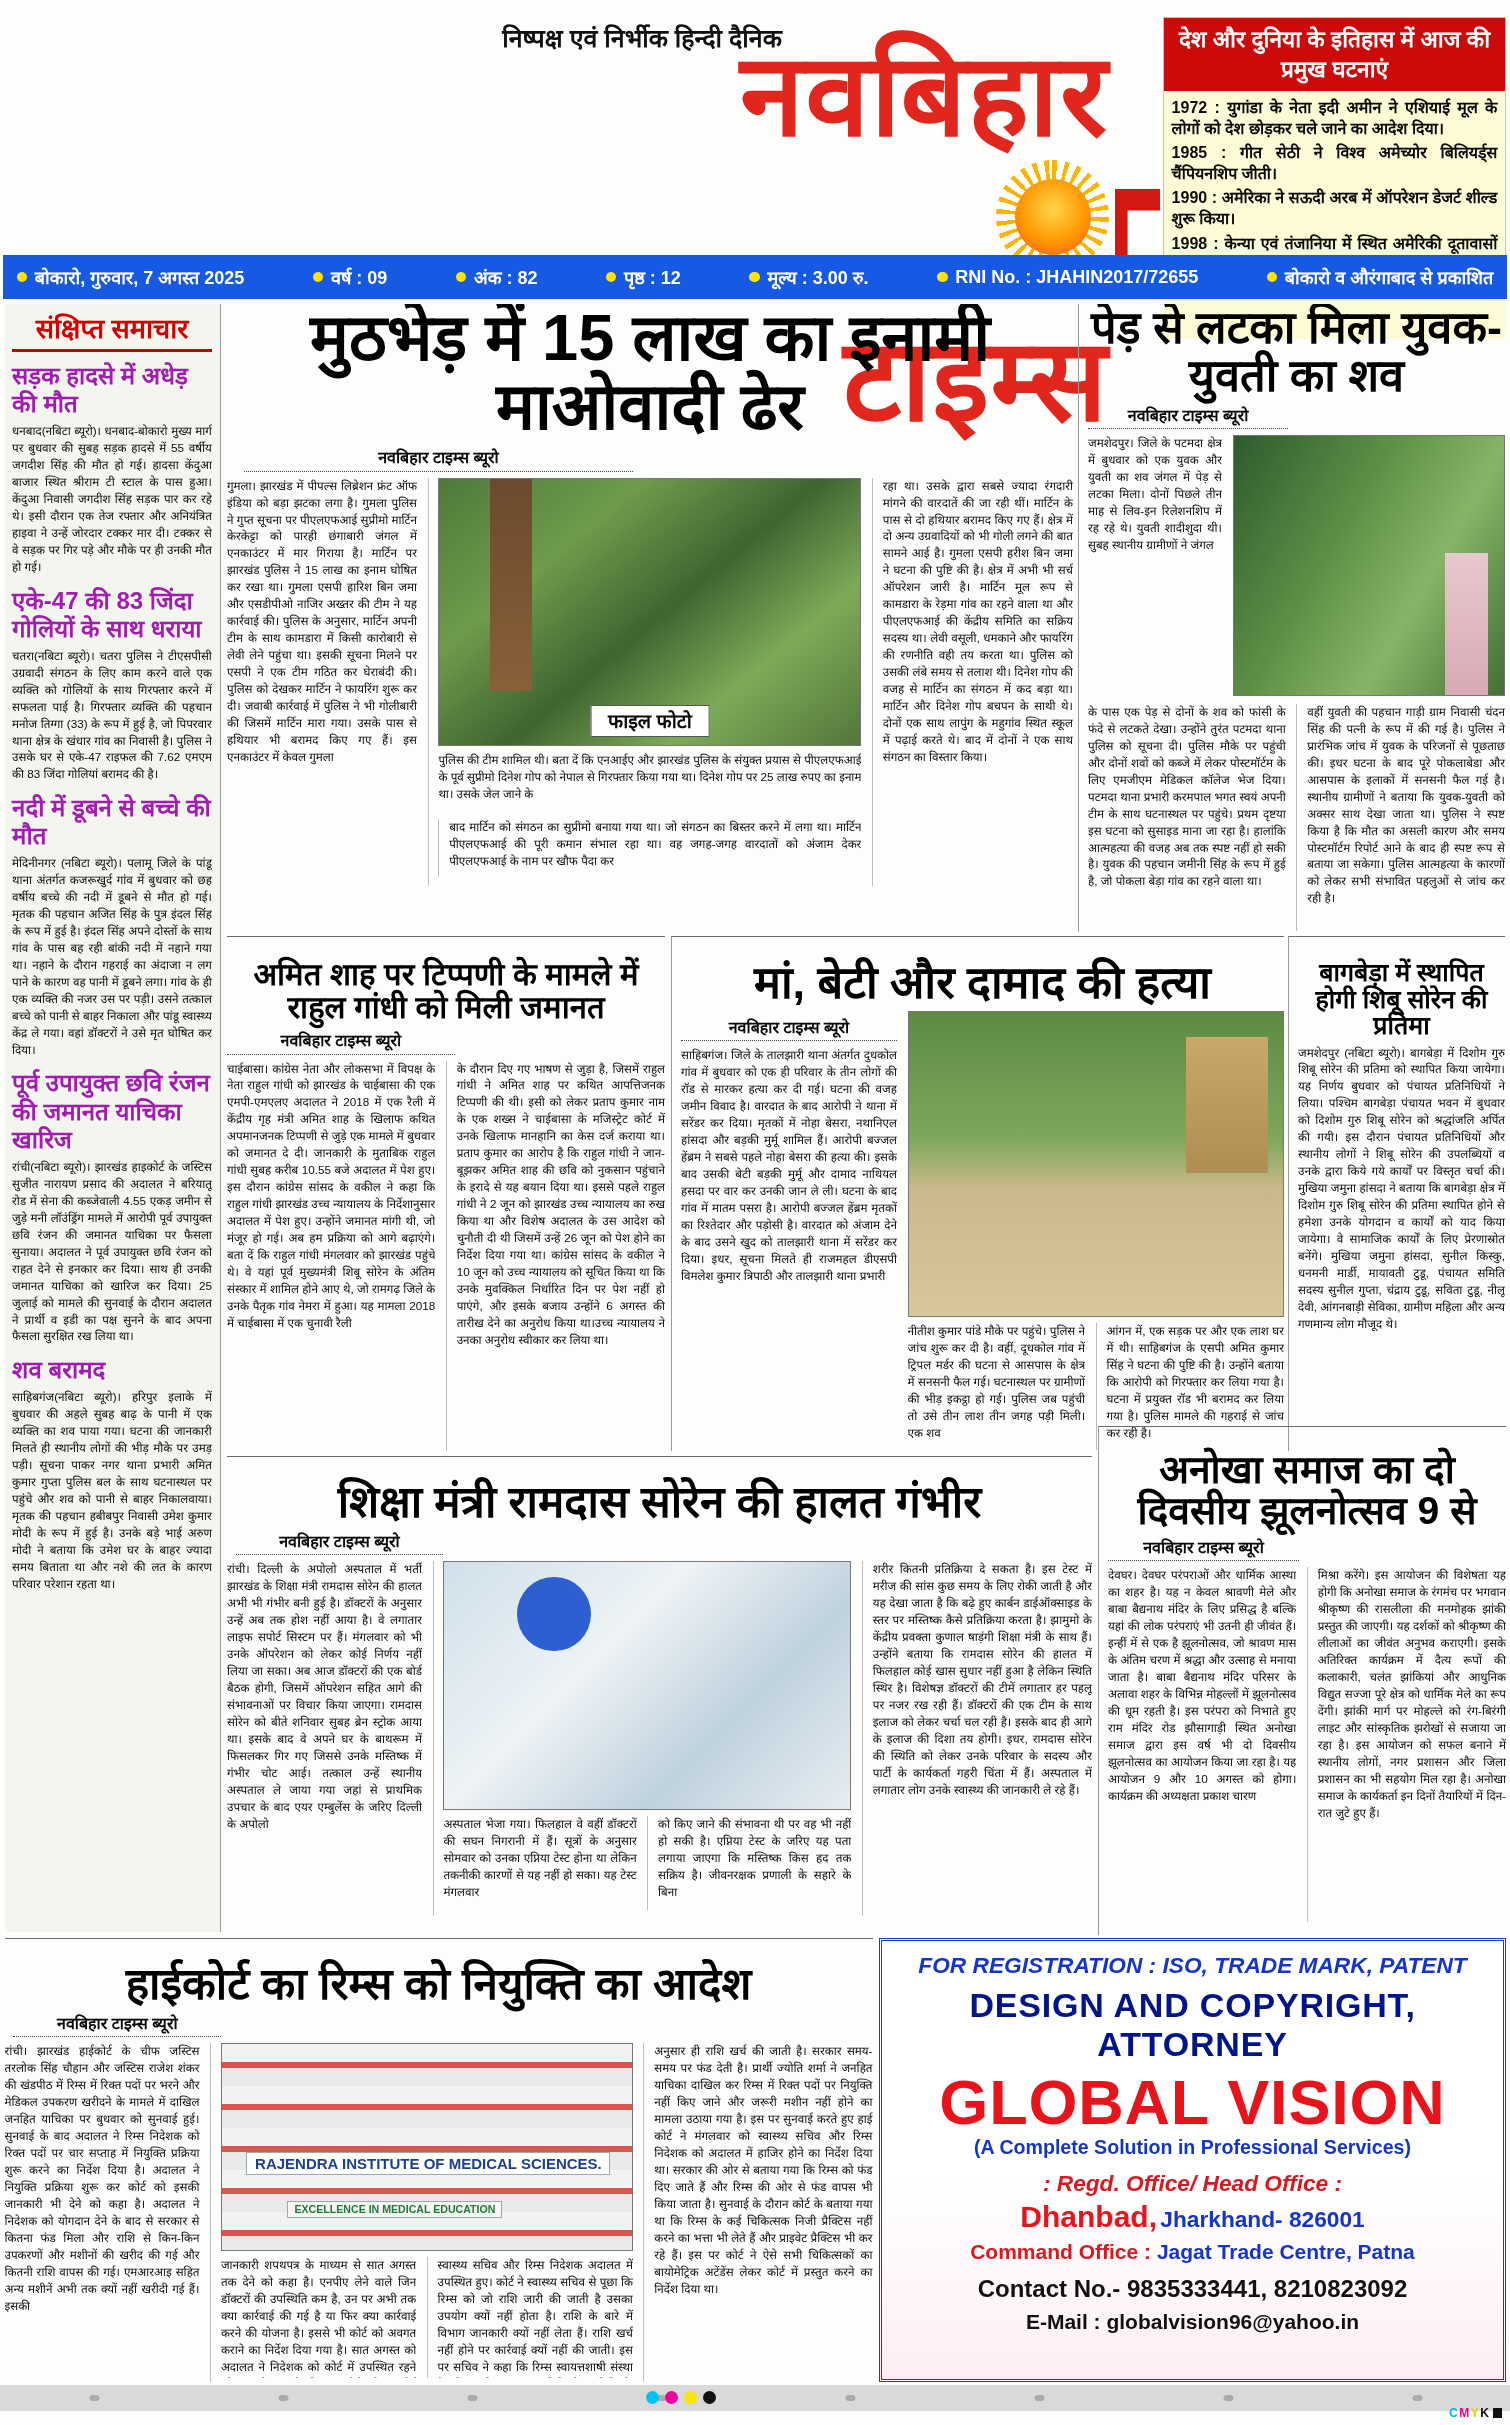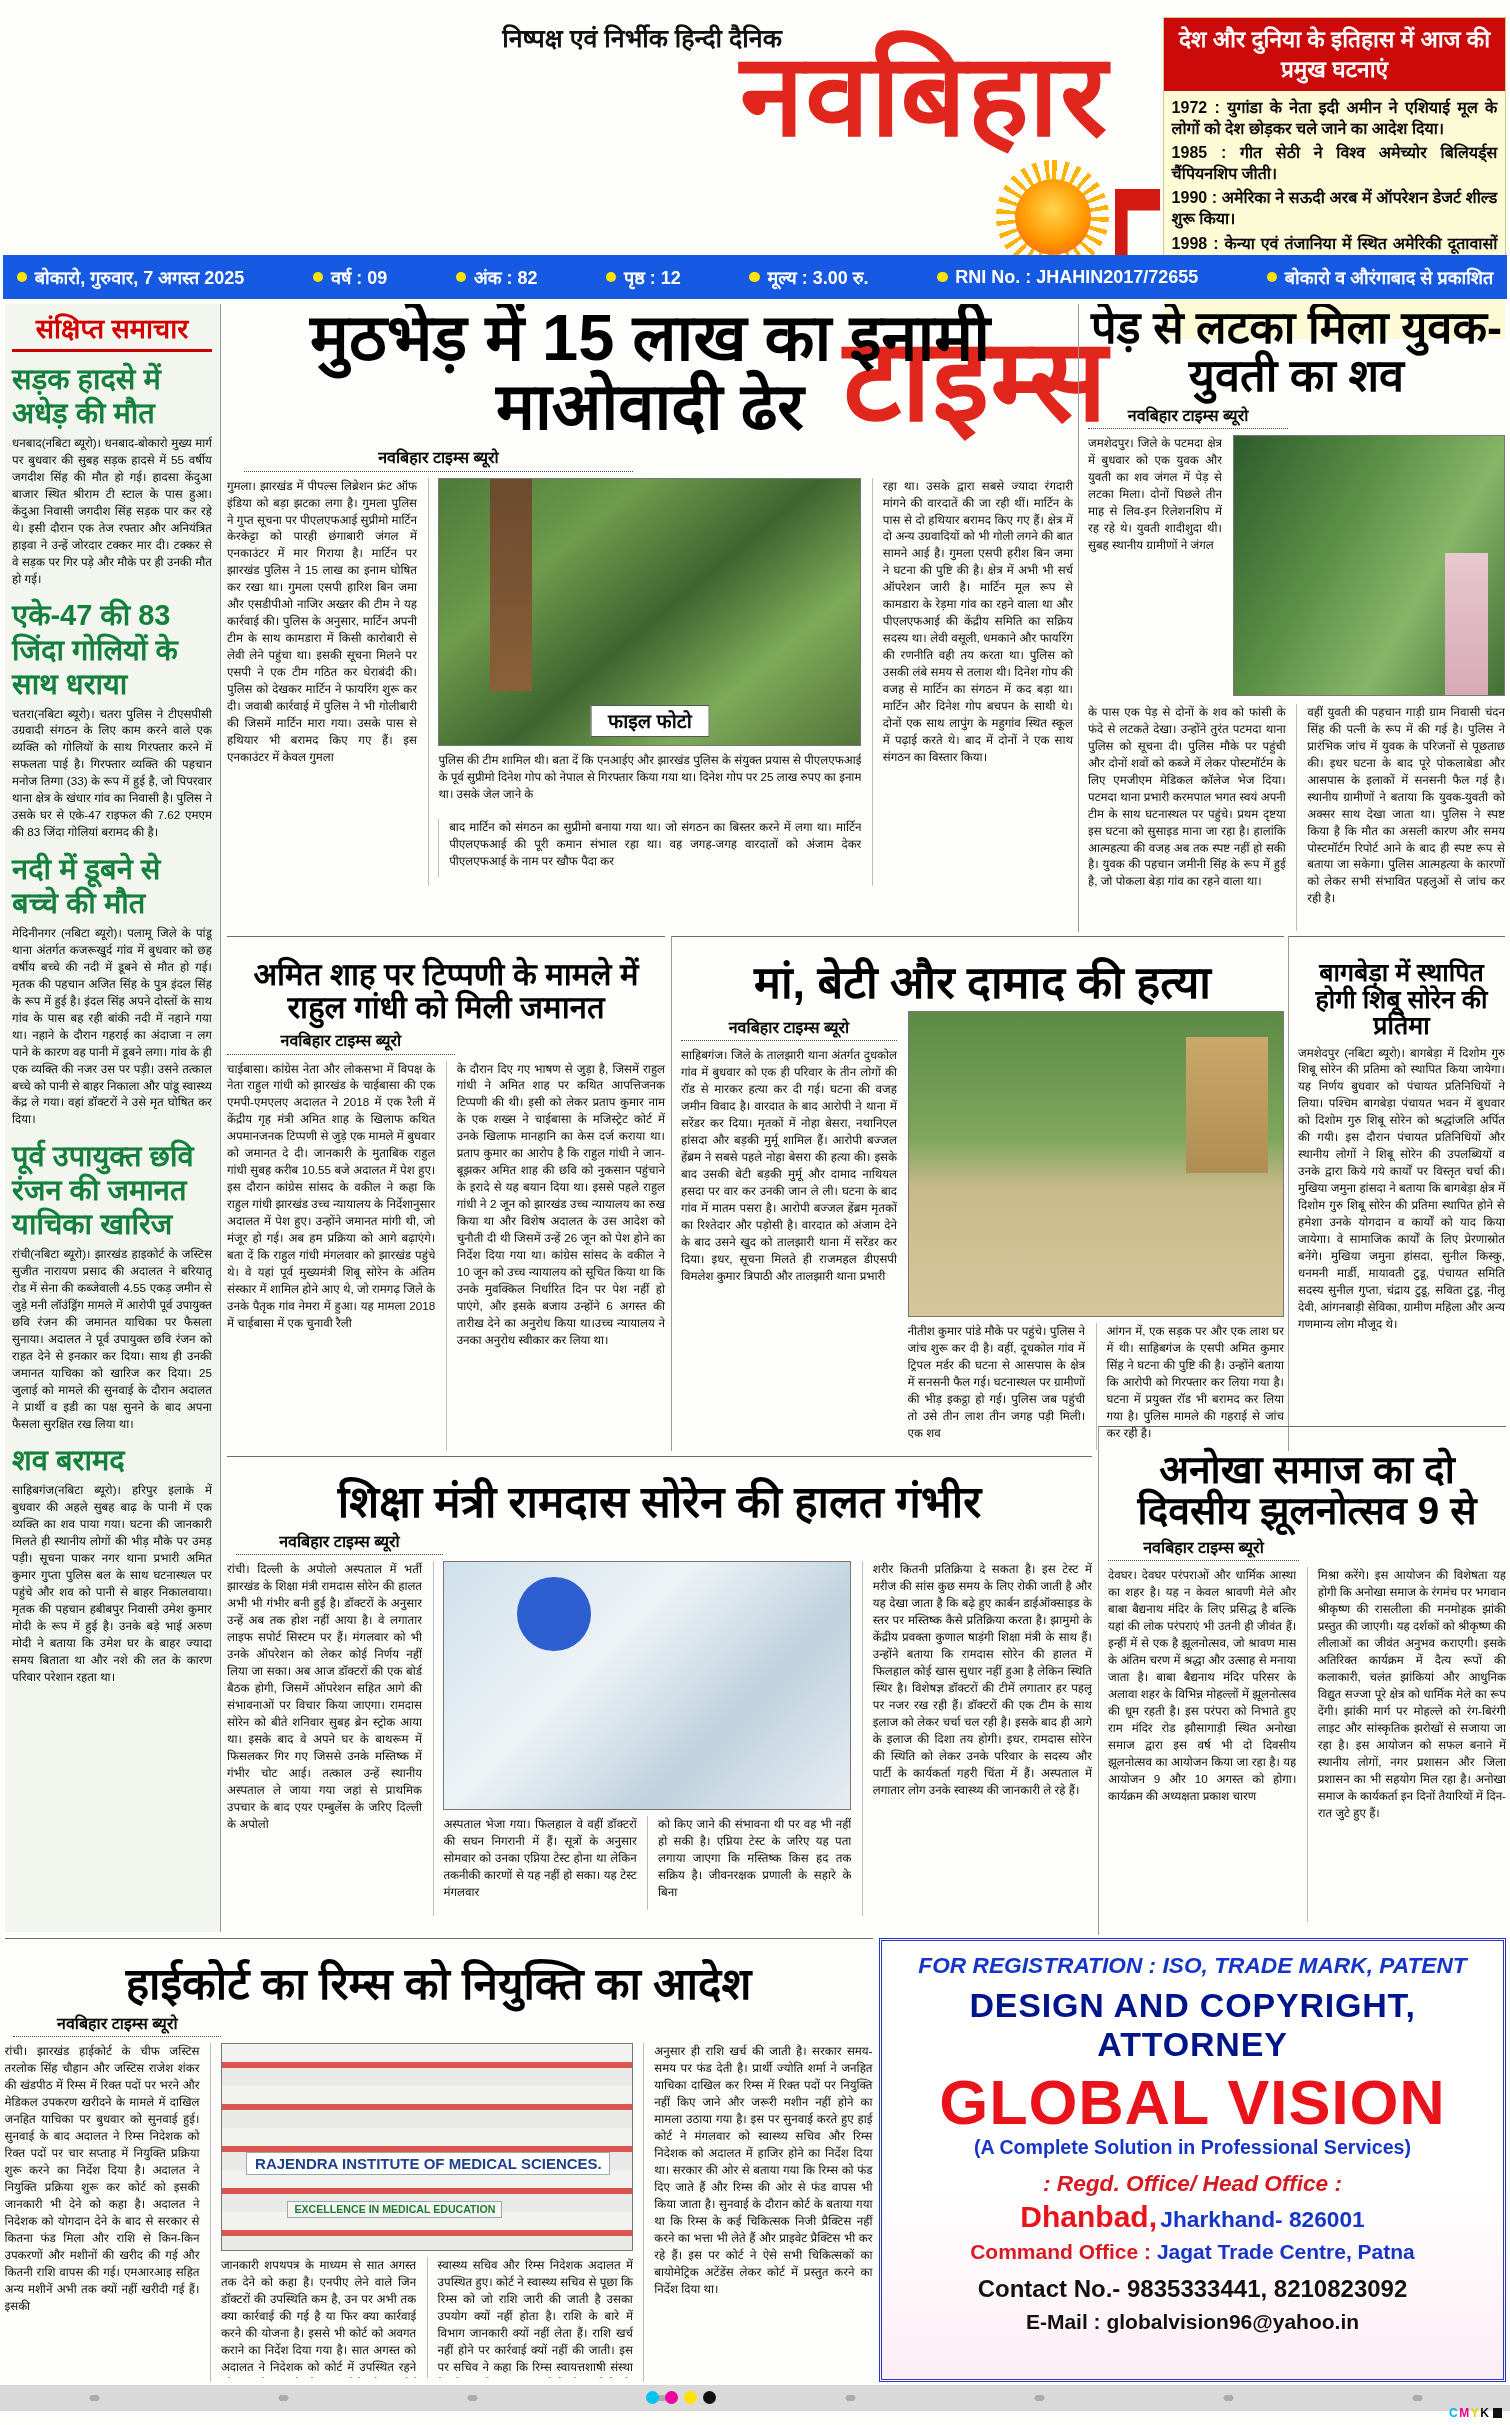--- a/index.html
+++ b/index.html
@@ -64,21 +64,21 @@
   .ph-rims{background:repeating-linear-gradient(180deg,#f2f2f0 0 18px,#d8564e 18px 24px,#e9e9e7 24px 42px);}
   .rims-sign{position:absolute;left:6%;top:52%;background:rgba(255,255,255,.92);color:#1c3f8f;
         font-weight:bold;font-size:15px;padding:2.3px 7.6px;border:0.8px solid #9aa;}
   .rims-sign2{position:absolute;left:16%;top:76%;background:#f6f6f4;color:#1d7a34;
         font-weight:bold;font-size:10.6px;padding:1.5px 6px;border:0.8px solid #9aa;}
   
   .brief-col{position:absolute;left:4.5px;top:304px;width:216px;height:1628px;background:#f2f6ee;
              padding:4.5px 7.6px;box-sizing:border-box;border-right:0.8px solid #9a9a9a;overflow:hidden;}
   .section-title{color:#d40000;font-weight:900;font-size:27px;text-align:center;
                  border-bottom:3px solid #c40000;padding-bottom:3px;margin-bottom:7.6px;}
-  .brief-article h3{font-size:29px;line-height:1.18;font-weight:900;margin:10.6px 0 4.5px 0;color:#15803d;}
+  .brief-article h3{font-size:24px;line-height:1.18;font-weight:900;margin:10.6px 0 4.5px 0;color:#a21caf;}
   .brief-article p{margin:0;}
   
   .ad{border:3.8px double #2636c8;background:linear-gradient(180deg,#ffffff 55%,#fdeef5 100%);
       text-align:center;padding:10.6px 7.6px;}
   .ad-l1{color:#1535c8;font-weight:900;font-style:italic;font-size:22.7px;}
   .ad-l2{color:#00158a;font-weight:900;font-size:34px;margin-top:7.6px;letter-spacing:0.8px;}
   .ad-brand{color:#e8131b;font-weight:900;font-size:63px;line-height:1.05;margin:4.5px 0 1.5px 0;letter-spacing:0.8px;}
   .ad-sub{color:#1535c8;font-weight:bold;font-size:19.6px;}
   .ad-office-label{color:#d81920;font-weight:900;font-style:italic;font-size:22.7px;margin-top:10.6px;}
   .ad-office1{color:#1535c8;font-weight:900;font-style:italic;font-size:24px;margin-top:3px;}

